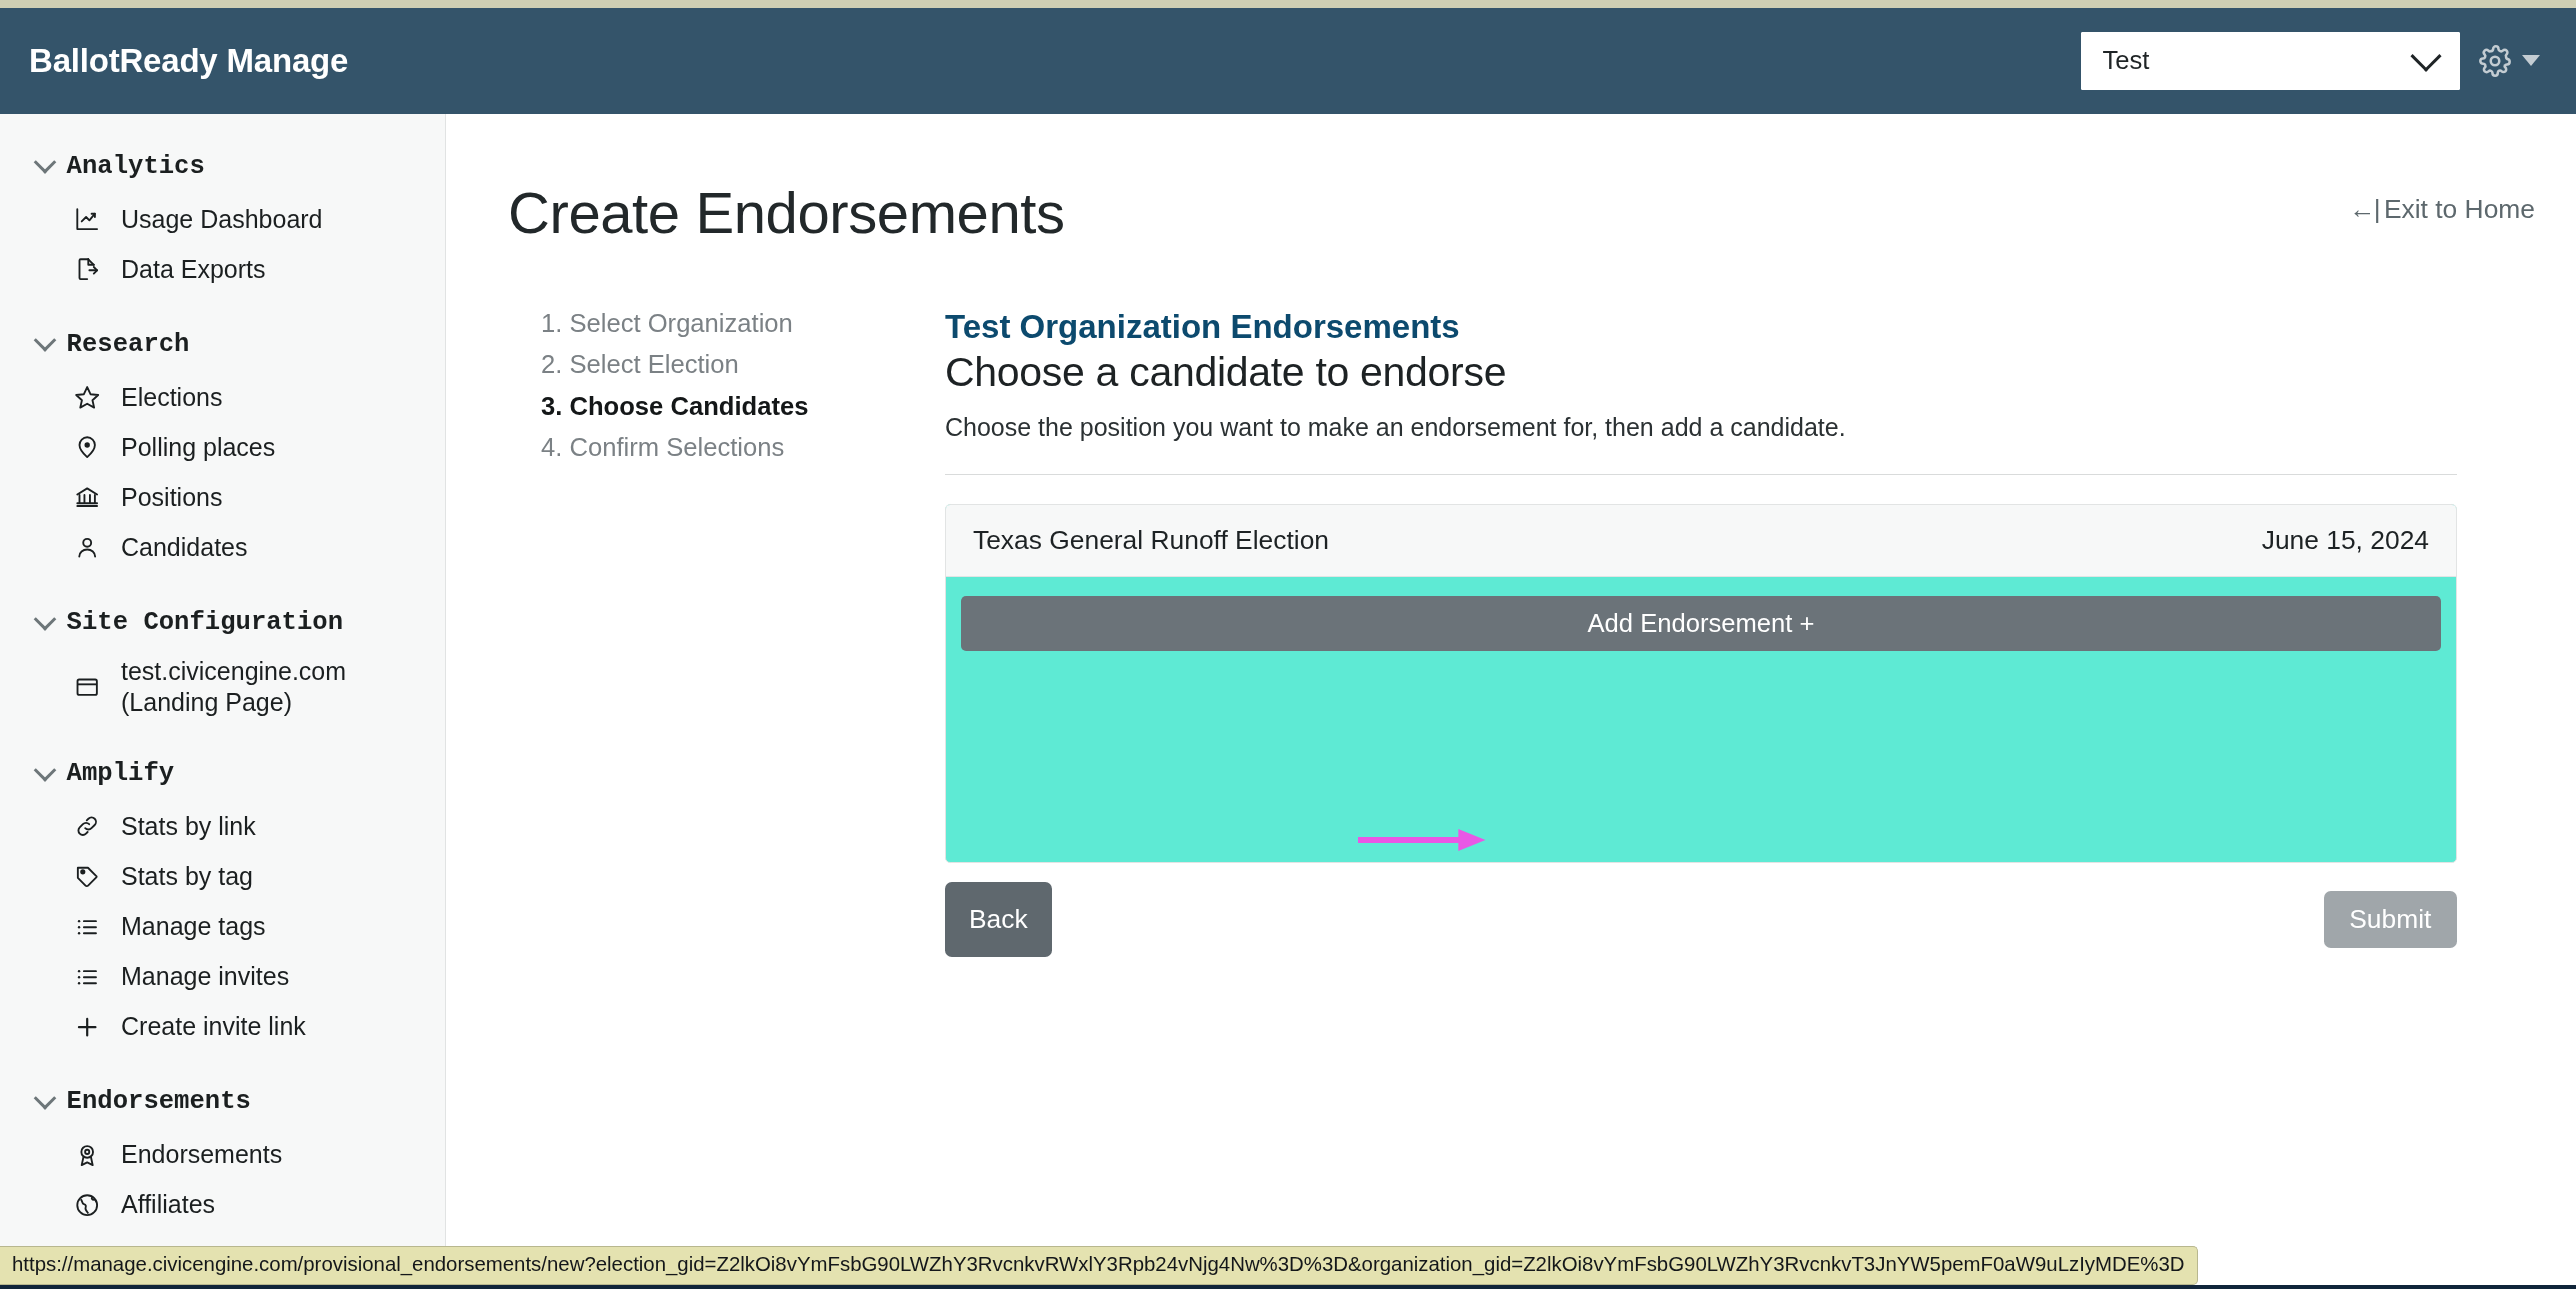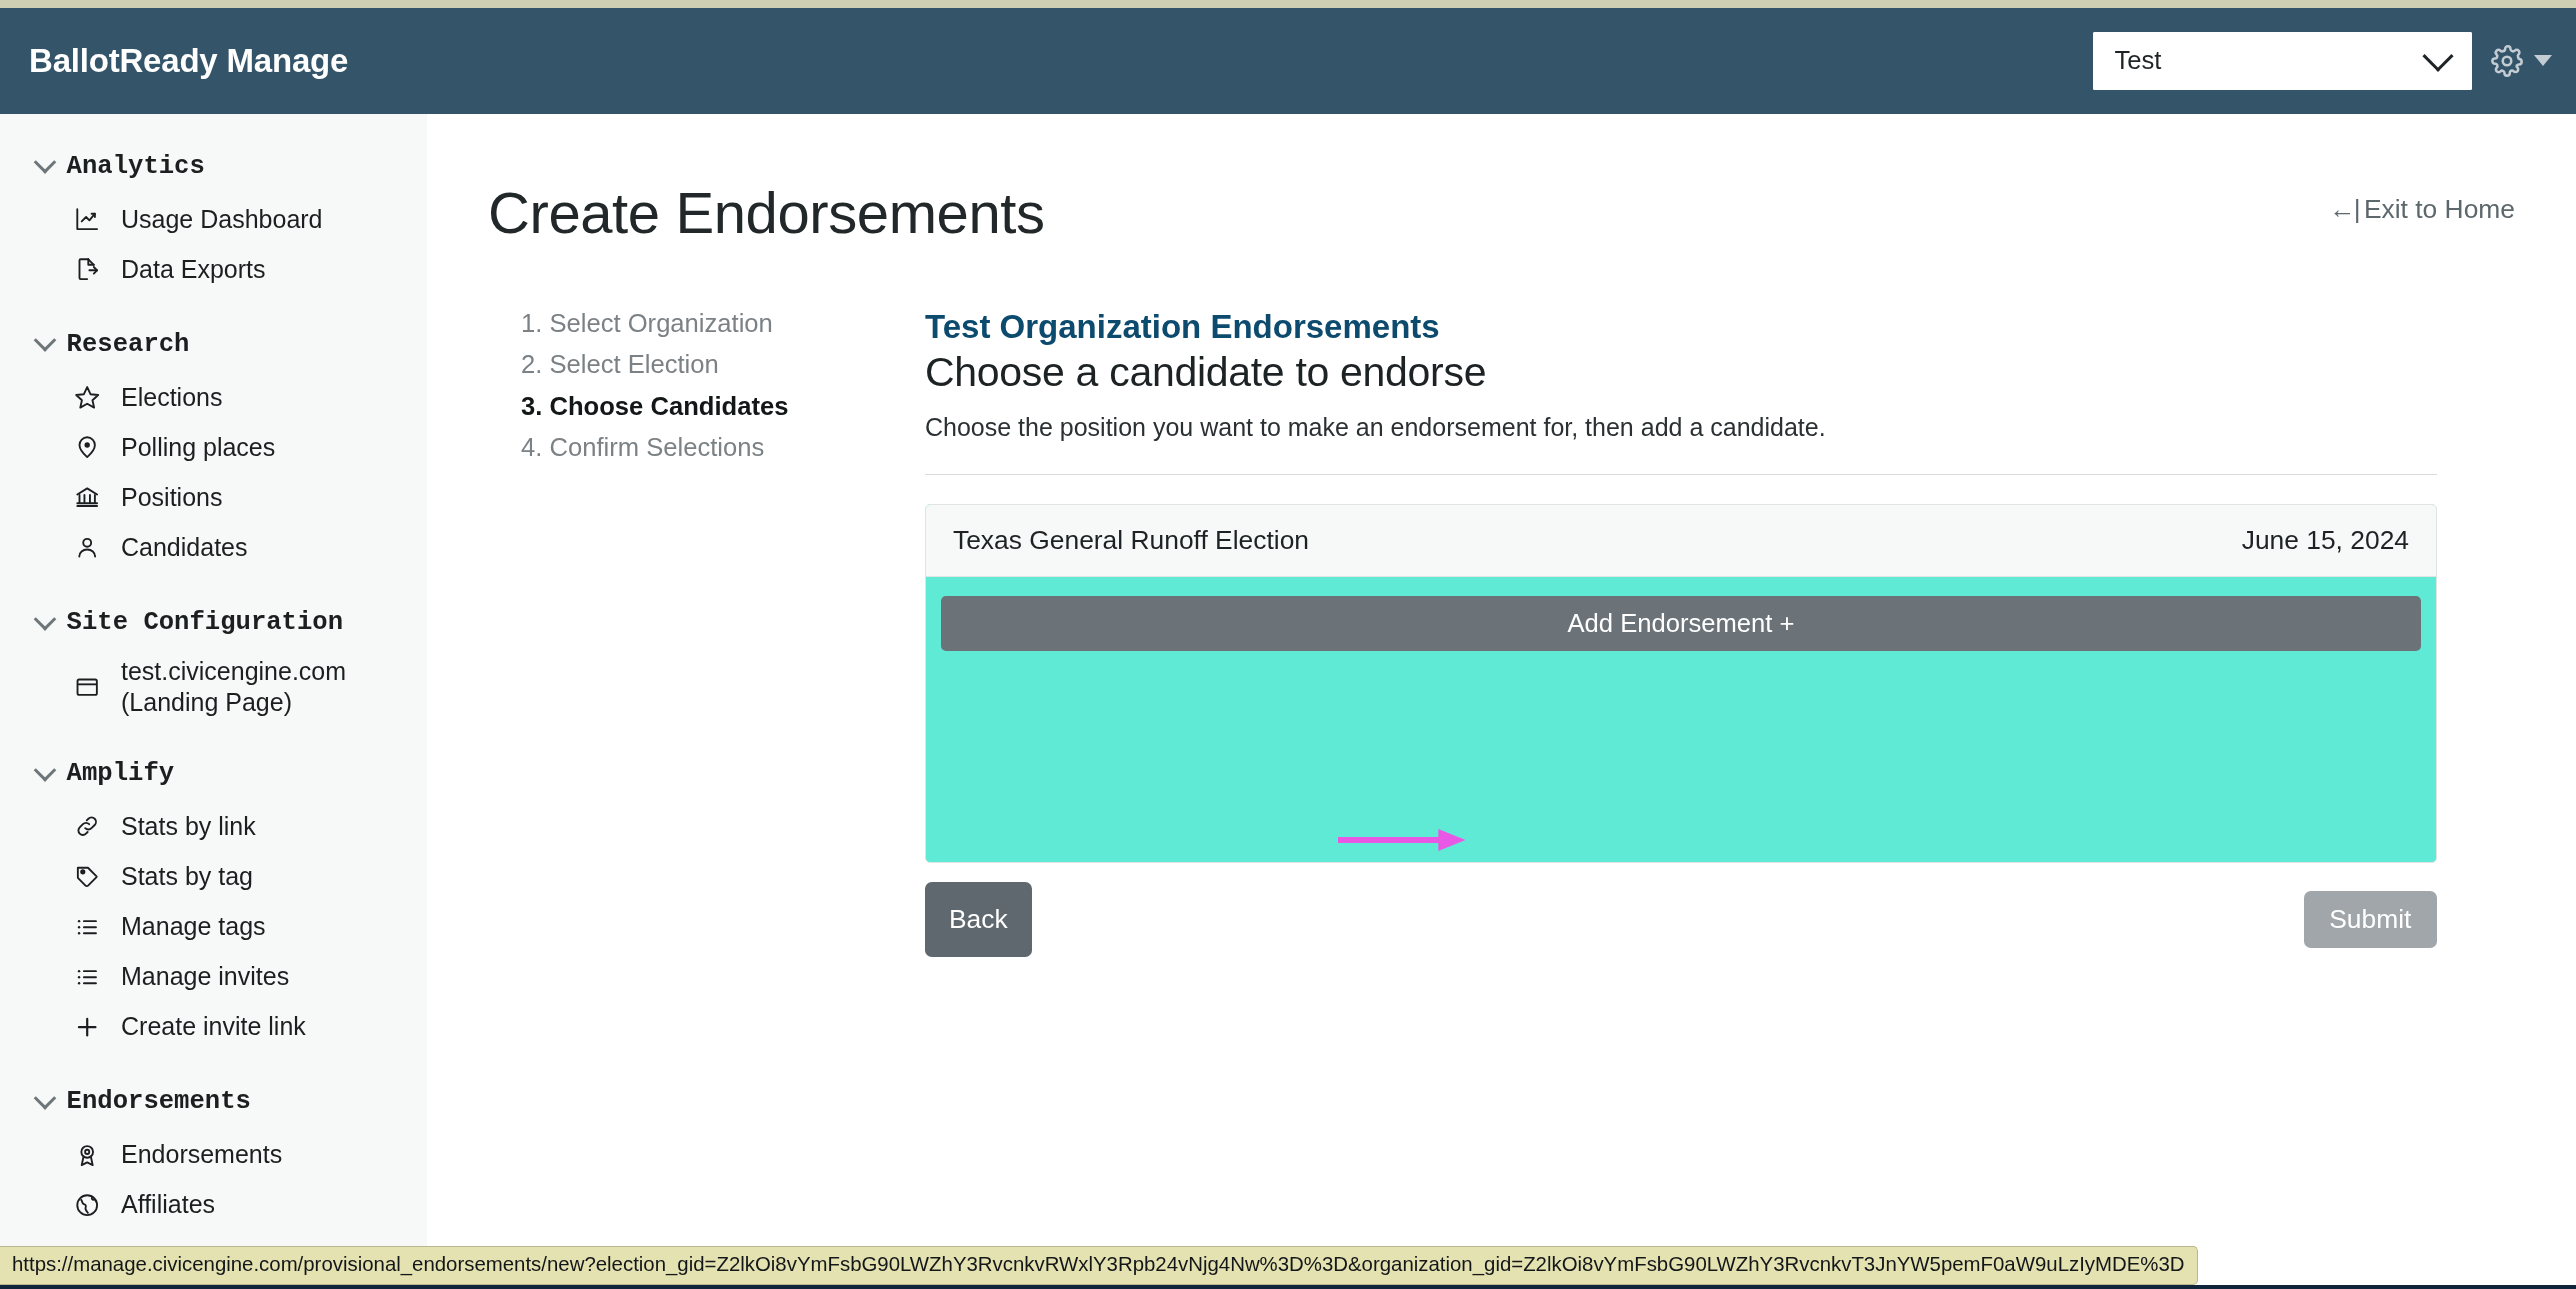--- a/index.html
+++ b/index.html
@@ -15,21 +15,21 @@
   .top-strip {
     position: absolute; top: 0; left: 0; width: 2576px; height: 7.7px;
     background: #cfcfb4;
   }
 
   
   .navbar {
     position: absolute; top: 7.7px; left: 0; width: 2576px; height: 106px;
     background: #34546a;
     display: flex; align-items: center; justify-content: space-between;
-    padding: 0 24px 0 29px;
+    padding: 0 36px 0 29px;
   }
   .brand {
     color: #ffffff; font-size: 33px; font-weight: 700; letter-spacing: -0.2px;
     white-space: nowrap;
   }
   .nav-right { display: flex; align-items: center; gap: 19px; }
   .org-select {
     width: 379px; height: 58px; background: #ffffff;
     border-radius: 1px; border: 0.9px solid #ffffff;
     display: flex; align-items: center; justify-content: space-between;
@@ -77,21 +77,21 @@
     line-height: 1.25;
   }
   .nav-item .ic { flex: 0 0 29px; width: 29px; height: 29px;
     display: flex; align-items: center; justify-content: center; }
   .nav-item .ic svg { display: block; }
   .nav-item .lbl { }
   .group-space { height: 22px; }
 
   
   .main {
-    position: absolute; top: 114px; left: 427px;
+    position: absolute; top: 114px; left: 447px;
     width: 2129px; height: 1176px; background: #ffffff;
     overflow: hidden;
   }
   .page-title {
     position: absolute; left: 61px; top: 65px;
     font-size: 58px; font-weight: 400; color: #22282a;
     letter-spacing: -0.4px;
   }
   .exit-home {
     position: absolute; right: 41px; top: 80px;

